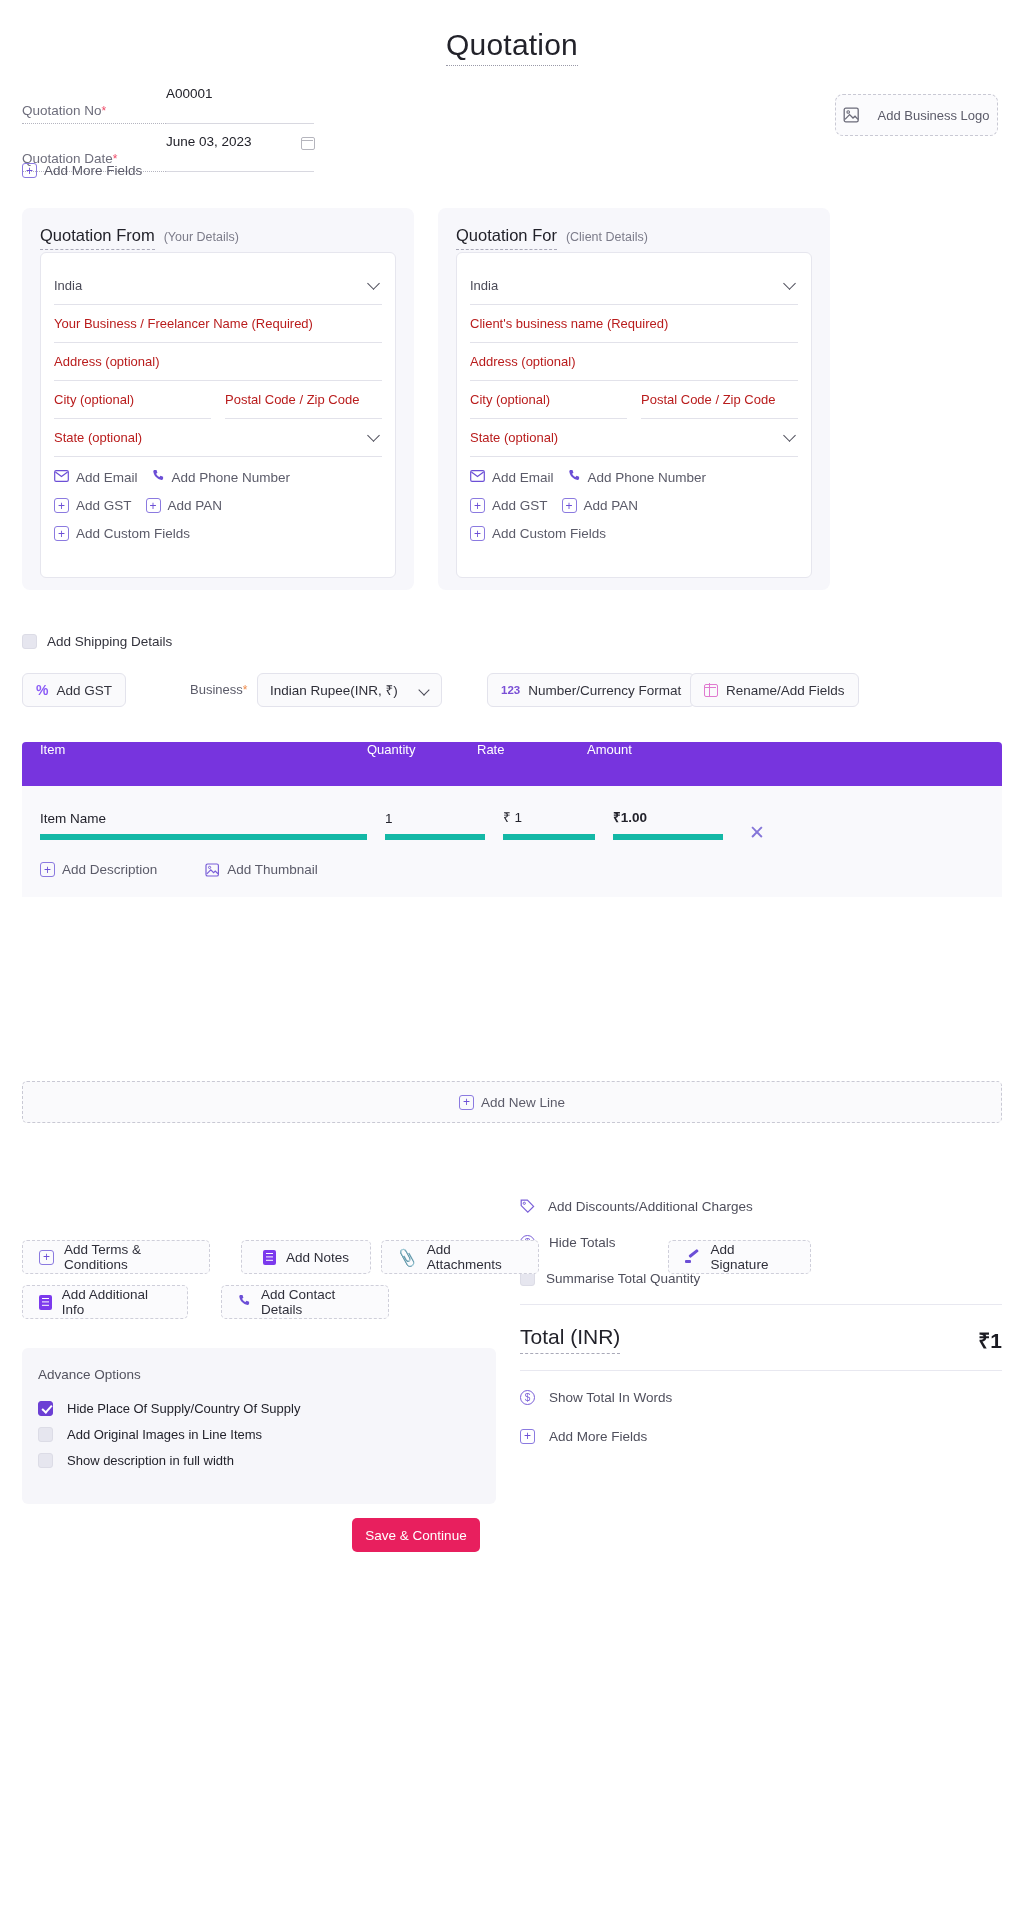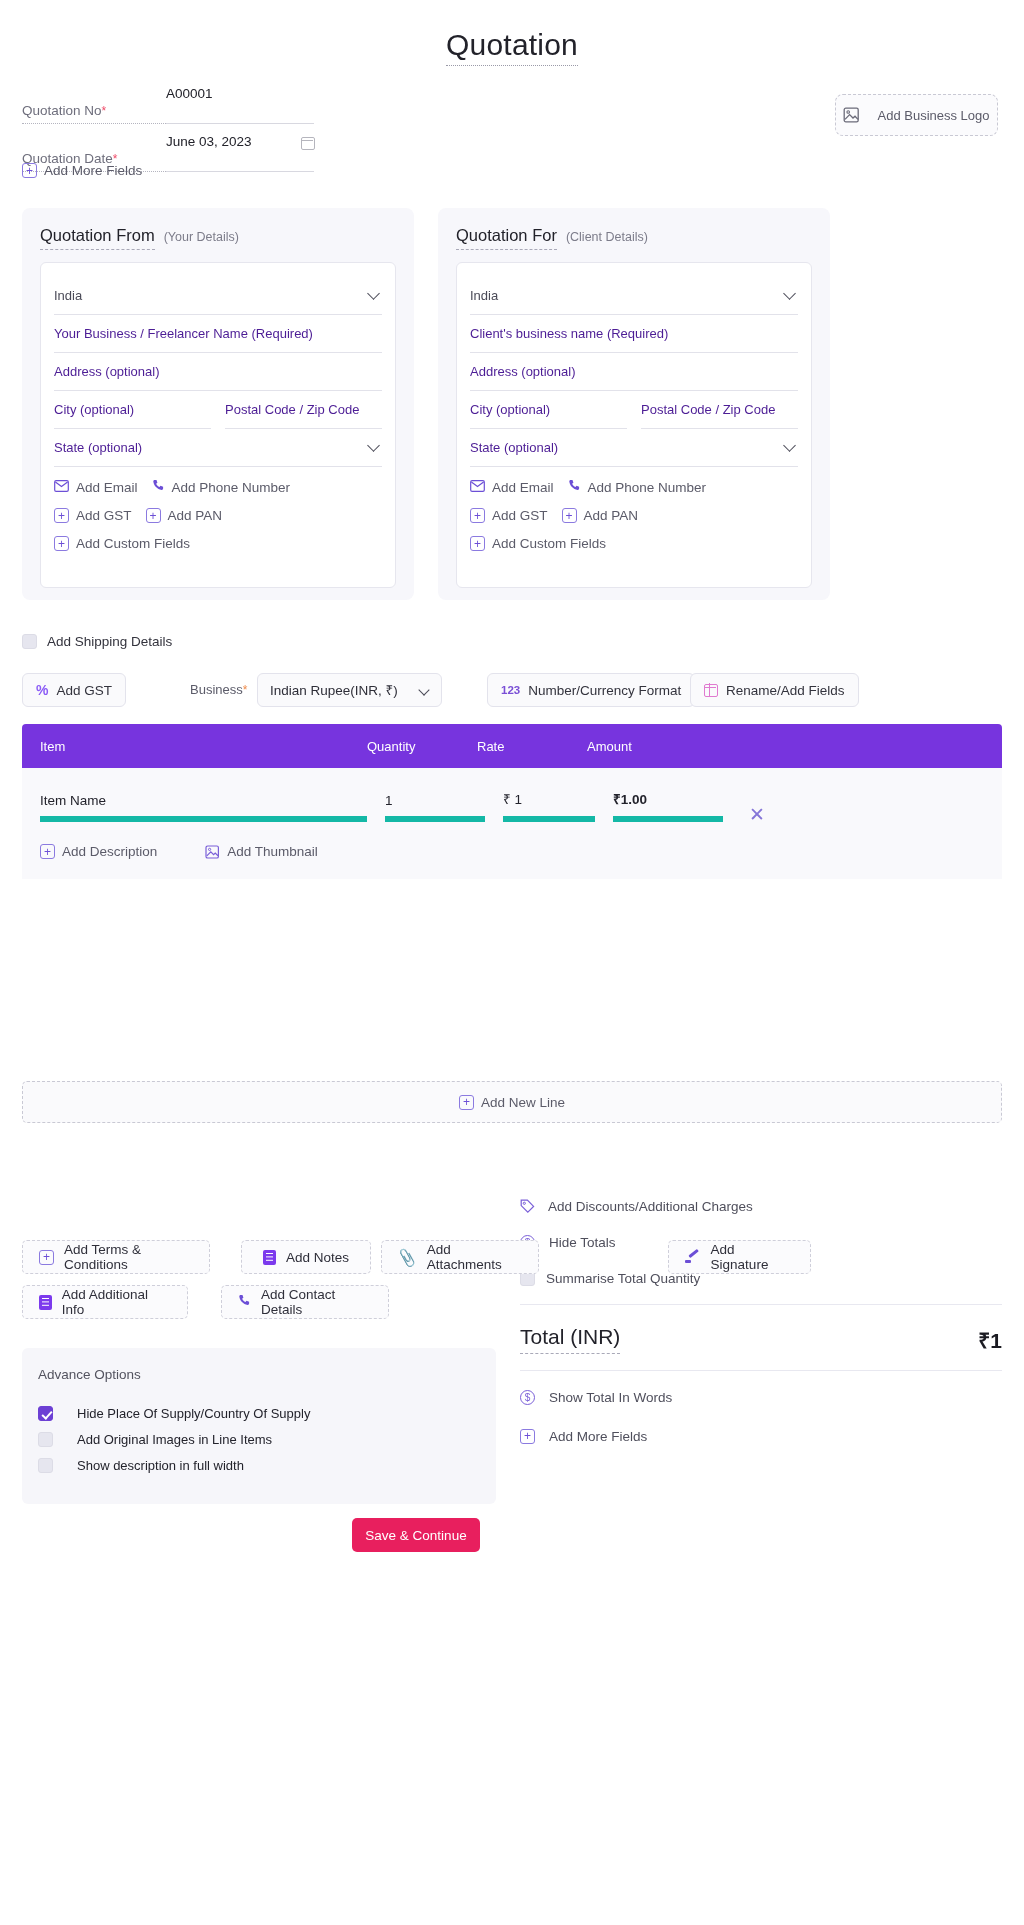--- a/index.html
+++ b/index.html
@@ -70,36 +70,36 @@
     border: 1.3px dashed #c9c9d4; border-radius: 8px;
     background: #fbfbfd;
     display: flex; align-items: center; justify-content: center; gap: 17px;
     font-size: 13px; color: #5b5b69; cursor: pointer;
   }
   .img-icon { width: 17px; height: 16px; position: relative; display:inline-block; }
 
   
   .party-wrap { position: absolute; left: 22px; top: 208px; width: 980px; display: flex; gap: 24px; }
   .party-col { width: 392px; background: #f7f7fb; border-radius: 8px; padding: 18px 18px 12px 18px; }
-  .party-head { display: flex; align-items: baseline; gap: 9px; margin-bottom: 12px; }
+  .party-head { display: flex; align-items: baseline; gap: 9px; margin-bottom: 2px; }
   .party-head h3 {
     font-size: 16.5px; font-weight: 500; color: #22222a;
     border-bottom: 1px dashed #a9a9b8; padding-bottom: 4px;
   }
   .party-head .sub { font-size: 12.5px; color: #7c7c8a; }
   .party-body {
     background: #fff; border: 1px solid #e6e6ee; border-radius: 6px;
     padding: 14px 13px 14px 13px;
   }
   .fld {
     position: relative; border-bottom: 1px solid #e2e2ea;
     height: 38px; display: flex; align-items: center;
     font-size: 13px; color: #4a4a57;
   }
-  .fld.ph { color: #4c1d95; }
+  .fld.ph { color: #b91c1c; }
   .fld .chev {
     position: absolute; right: 4px; top: 12px;
     width: 9px; height: 9px; border-right: 1.6px solid #4a4a57;
     border-bottom: 1.6px solid #4a4a57; transform: rotate(45deg);
   }
   .fld-pair { display: flex; gap: 14px; }
   .fld-pair .fld { flex: 1; }
   .inline-links { display: flex; align-items: center; gap: 14px; margin-top: 12px; }
   .inline-links.second { margin-top: 13px; }
   .inline-links.third { margin-top: 13px; }
@@ -148,22 +148,23 @@
     width: 14px; height: 13px; border: 1.4px solid #e07ad0; border-radius: 2px;
     position: relative; display: inline-block;
   }
   .tbl-icon:before { content:""; position:absolute; left:3.6px; top:-1.4px; width:1.2px; height:13px; background:#e07ad0; }
   .tbl-icon:after { content:""; position:absolute; left:0; top:2.2px; width:11.2px; height:1.2px; background:#e07ad0; }
 
   
   .items { position: absolute; left: 22px; top: 724px; width: 980px; }
   .items-head {
     background: #7734de; color: #fff; height: 44px;
-    display: flex; align-items: center; border-radius: 4px 4px 0 0;
+    display: flex; border-radius: 4px 4px 0 0;
     font-size: 13px;
+    margin-top: 18px;
   }
   .col-item { width: 345px; padding-left: 18px; }
   .col-qty { width: 110px; }
   .col-rate { width: 110px; }
   .col-amt { width: 120px; }
   .col-x { flex: 1; }
   .items-body { background: #f9f9fc; padding: 22px 0 20px 0; }
   .item-row { display: flex; align-items: flex-end; }
   .icell { border-bottom: 6px solid #14b8a6; padding-bottom: 8px; font-size: 13.5px; color: #23232c; }
   .icell.c1 { width: 327px; margin-left: 18px; }
@@ -228,21 +229,21 @@
     content:""; position:absolute; left:0px; top:10px; width:6px; height:2.6px;
     background:#6c4fd6; border-radius: 1px;
   }
 
   
   .advance {
     position: absolute; left: 22px; top: 1348px; width: 474px; height: 156px;
     background: #f6f6fa; border-radius: 6px; padding: 19px 0 0 16px;
   }
   .advance h4 { font-size: 13.5px; font-weight: 400; color: #53535f; margin-bottom: 13px; }
-  .adv-row { display: flex; align-items: flex-end; gap: 24px; height: 26px; }
+  .adv-row { display: flex; align-items: center; gap: 14px; height: 26px; }
   .adv-row span { font-size: 13px; color: #23232c; }
 
   
   .save-btn {
     position: absolute; left: 352px; top: 1518px; width: 128px; height: 34px;
     background: #e81f5e; color: #fff; border: none; border-radius: 5px;
     font-family: "Liberation Sans", sans-serif;
     font-size: 13.5px; cursor: pointer;
   }
 </style>

